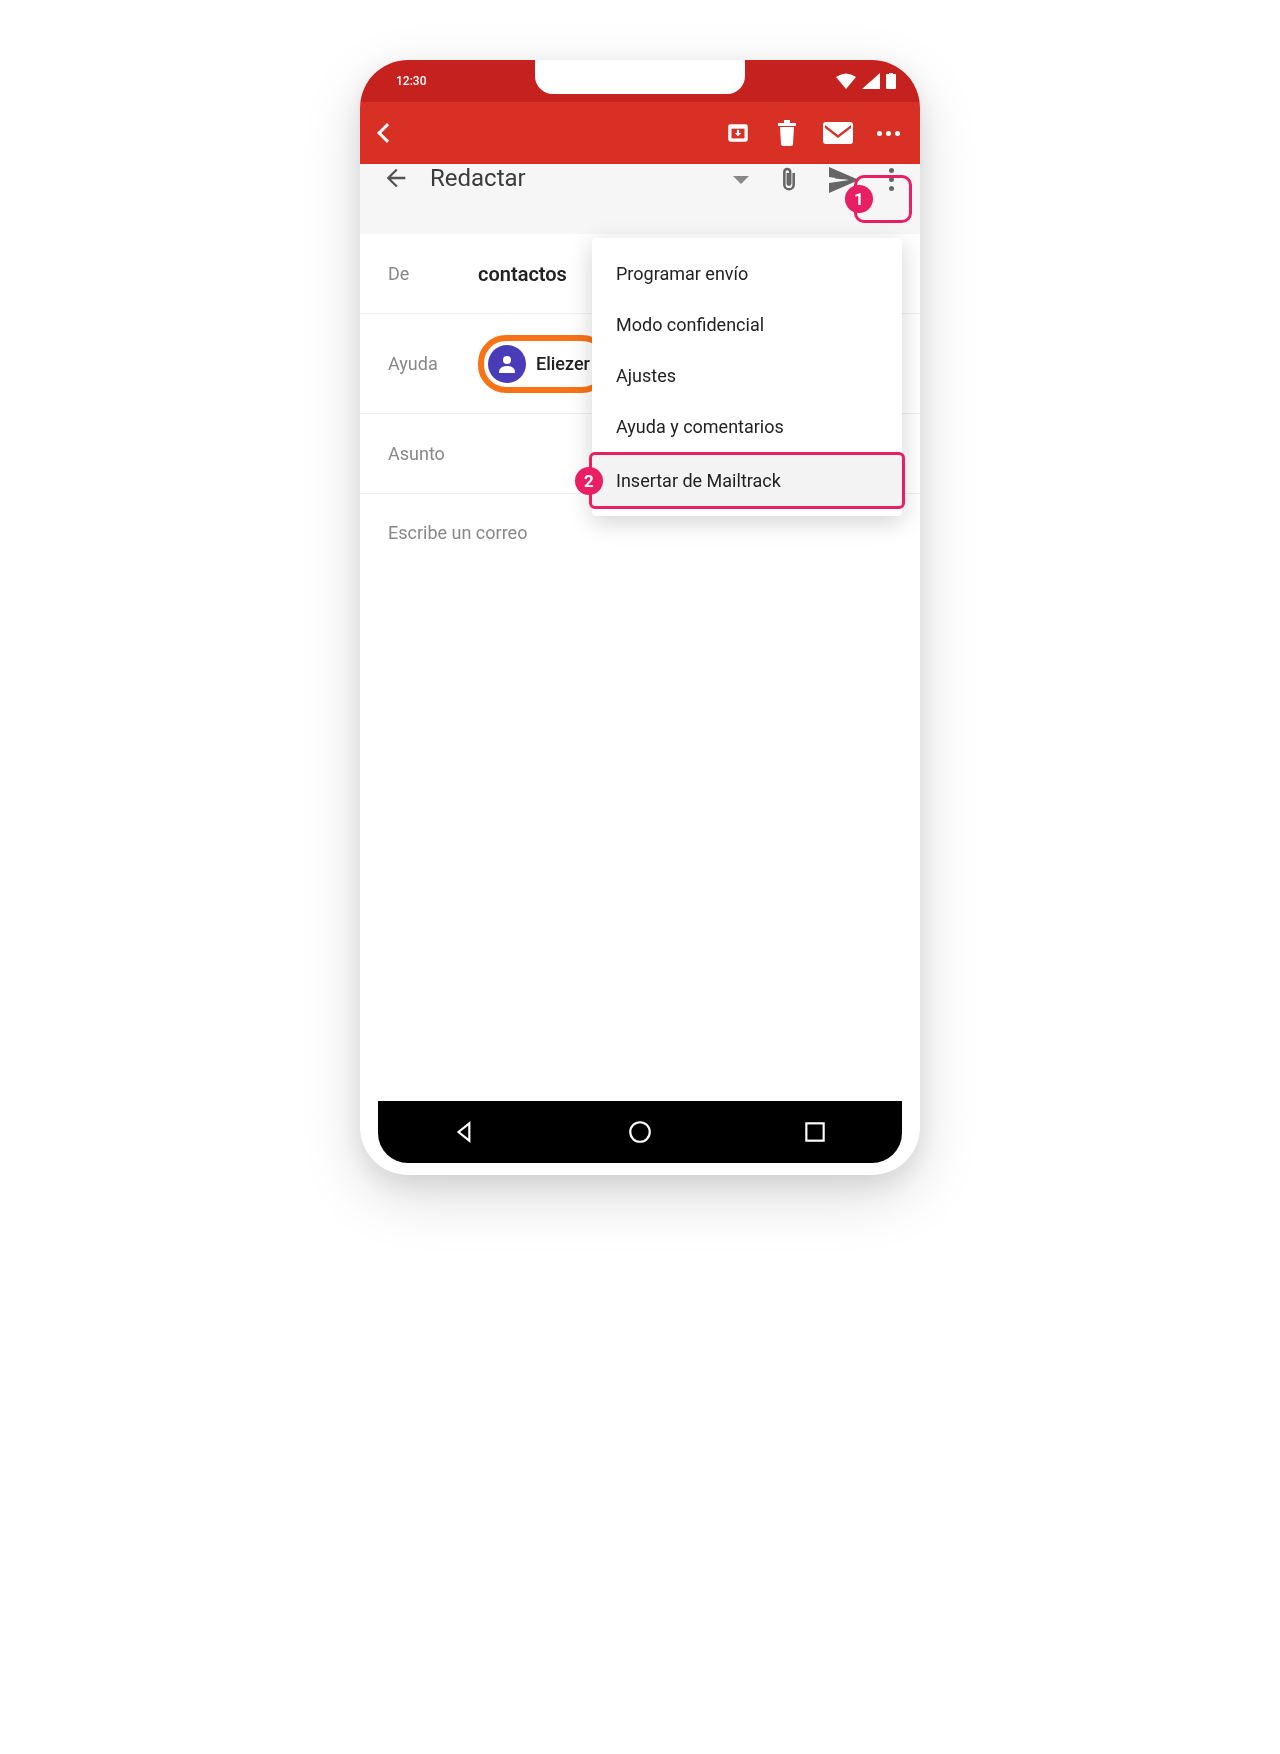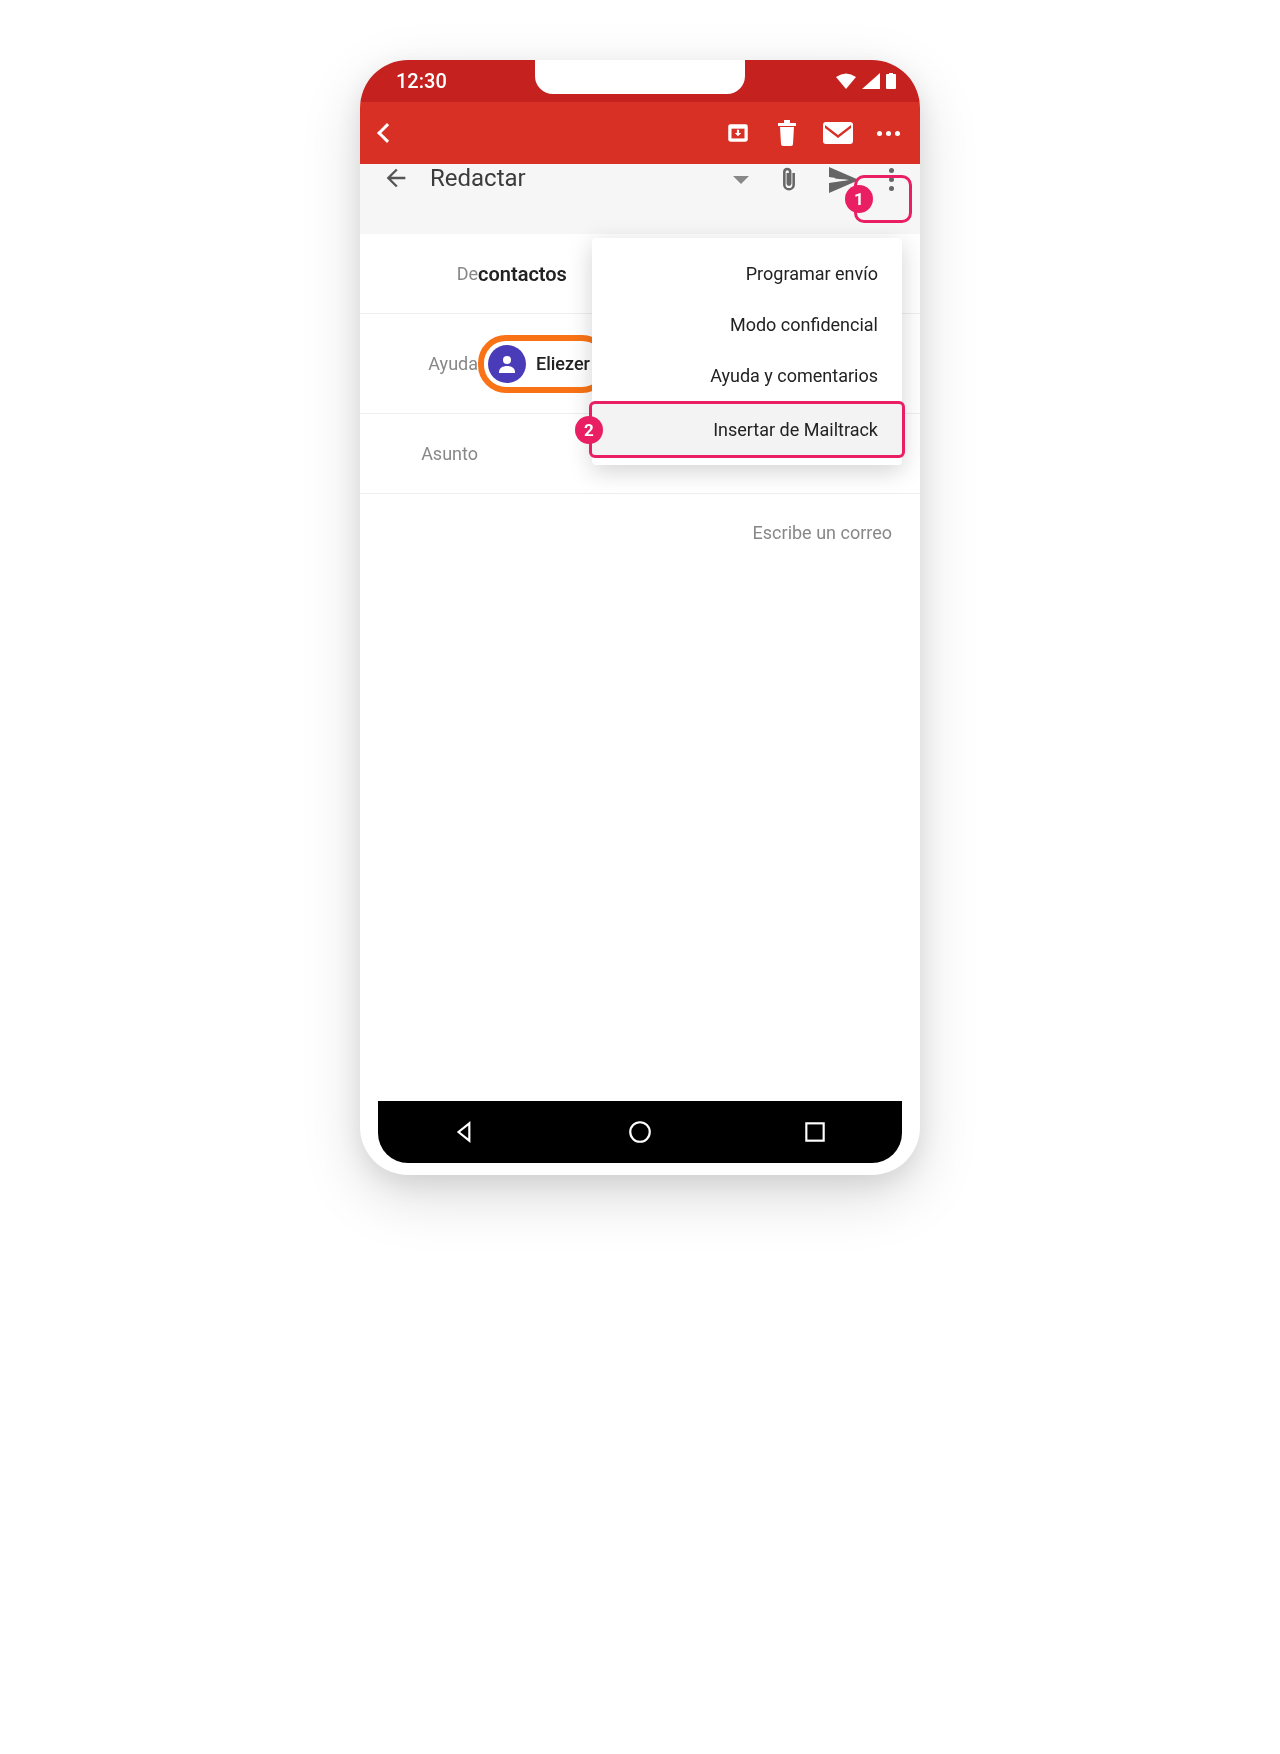--- a/index.html
+++ b/index.html
@@ -24,21 +24,21 @@
     position: relative;
   }
   .status-bar {
     height: 42px;
     background: #c5221f;
     display: flex;
     align-items: center;
     justify-content: space-between;
     padding: 0 24px;
     color: #fff;
-    font-size: 20px;
+    font-size: 12px;
     position: relative;
   }
   .notch {
     position: absolute;
     top: 0;
     left: 50%;
     transform: translateX(-50%);
     width: 210px;
     height: 34px;
     background: #fff;
@@ -102,21 +102,21 @@
     width: 28px; height: 28px;
     border-radius: 50%;
     background: #e91e63;
     color: #fff;
     display: flex;
     align-items: center; justify-content: center;
     font-weight: bold;
     font-size: 17px;
   }
   .badge-1 { top: 21px; right: 47px; }
-  .content { background: #fff; position: relative; text-align: right; }
+  .content { background: #fff; position: relative; }
   .row {
     display: flex;
     align-items: center;
     padding: 0 28px;
     border-bottom: 1px solid #eee;
     min-height: 80px;
   }
   .row-label { width: 90px; color: #888; font-size: 18px; }
   .row-value { font-size: 20px; color: #222; font-weight: 600; }
   .row-to { min-height: 100px; }
@@ -279,20 +279,21 @@
     <div class="row">
       <div class="row-label">Asunto</div>
     </div>
     <div class="body-row">
       <span>Escribe un correo</span>
     </div>
 
     <div class="menu">
       <div class="menu-item">Programar envío</div>
       <div class="menu-item">Modo confidencial</div>
+      <div class="menu-item">Ajustes</div>
       <div class="menu-item">Ayuda y comentarios</div>
       <div class="menu-item highlighted">
         <span>Insertar de Mailtrack</span>
         <div class="callout-badge badge-2">2</div>
       </div>
     </div>
   </div>
 
   <div class="nav-bar">
     <svg class="nav-icon" viewBox="0 0 24 24">

